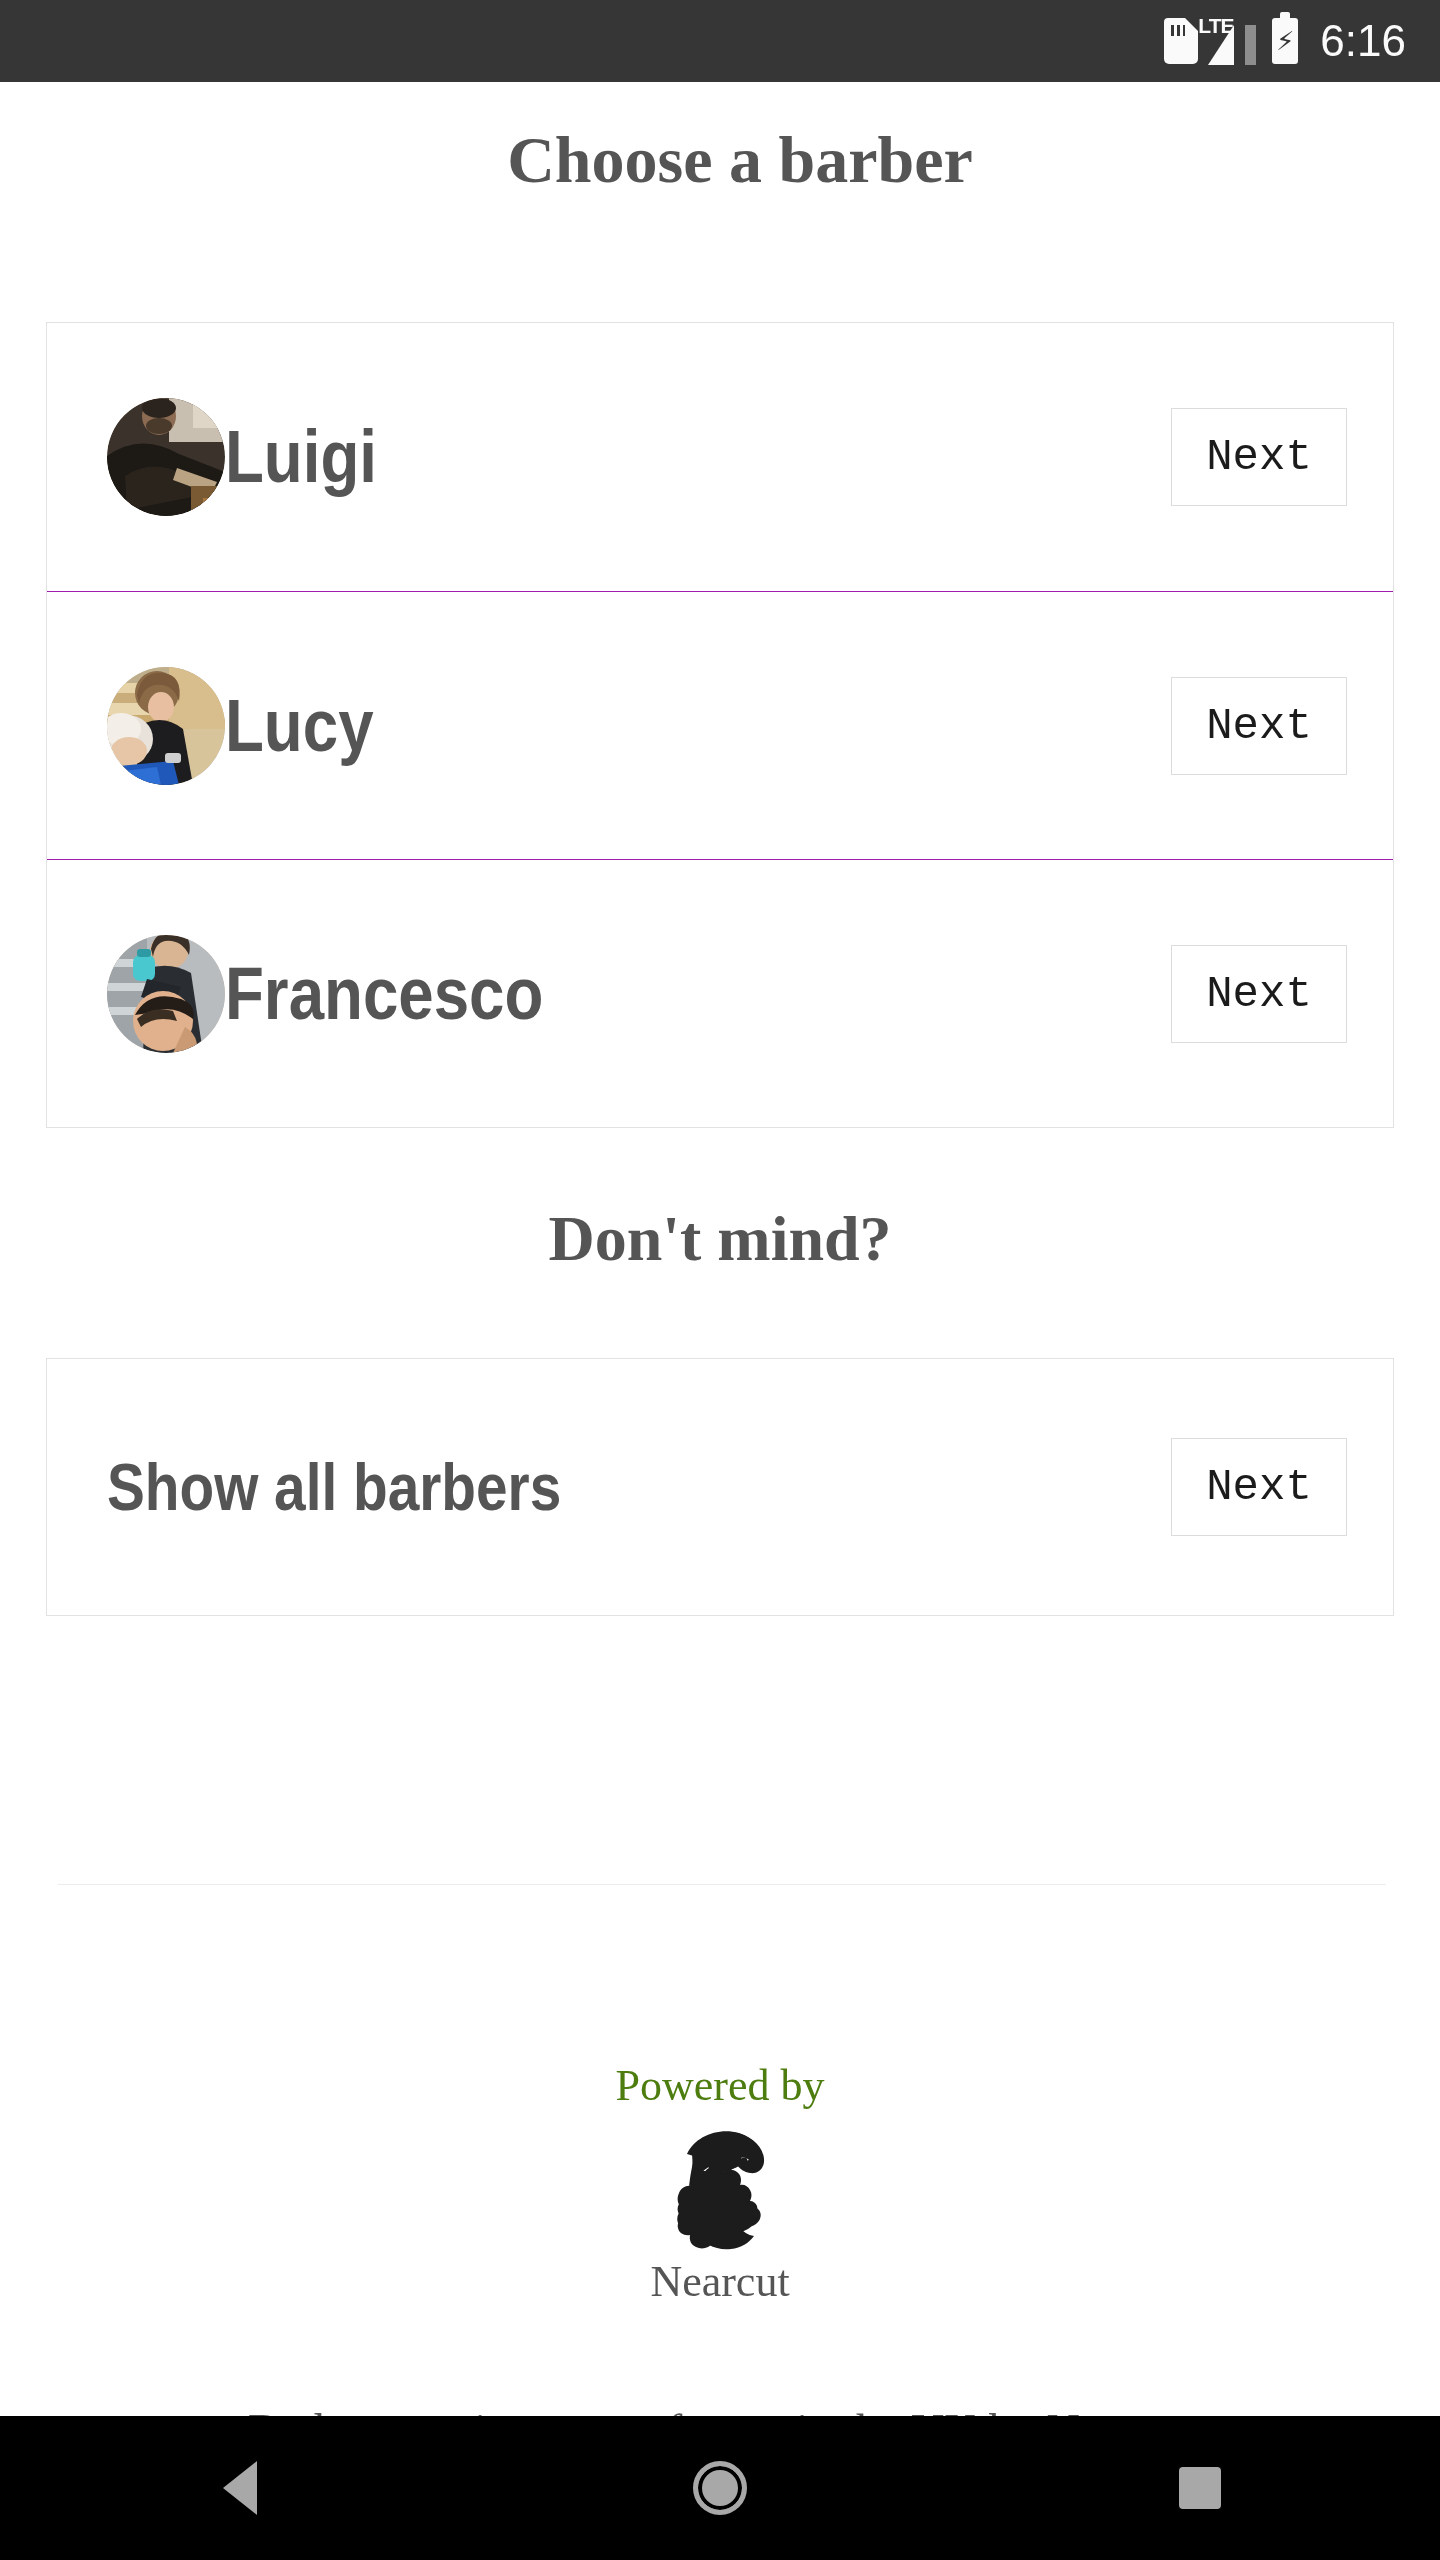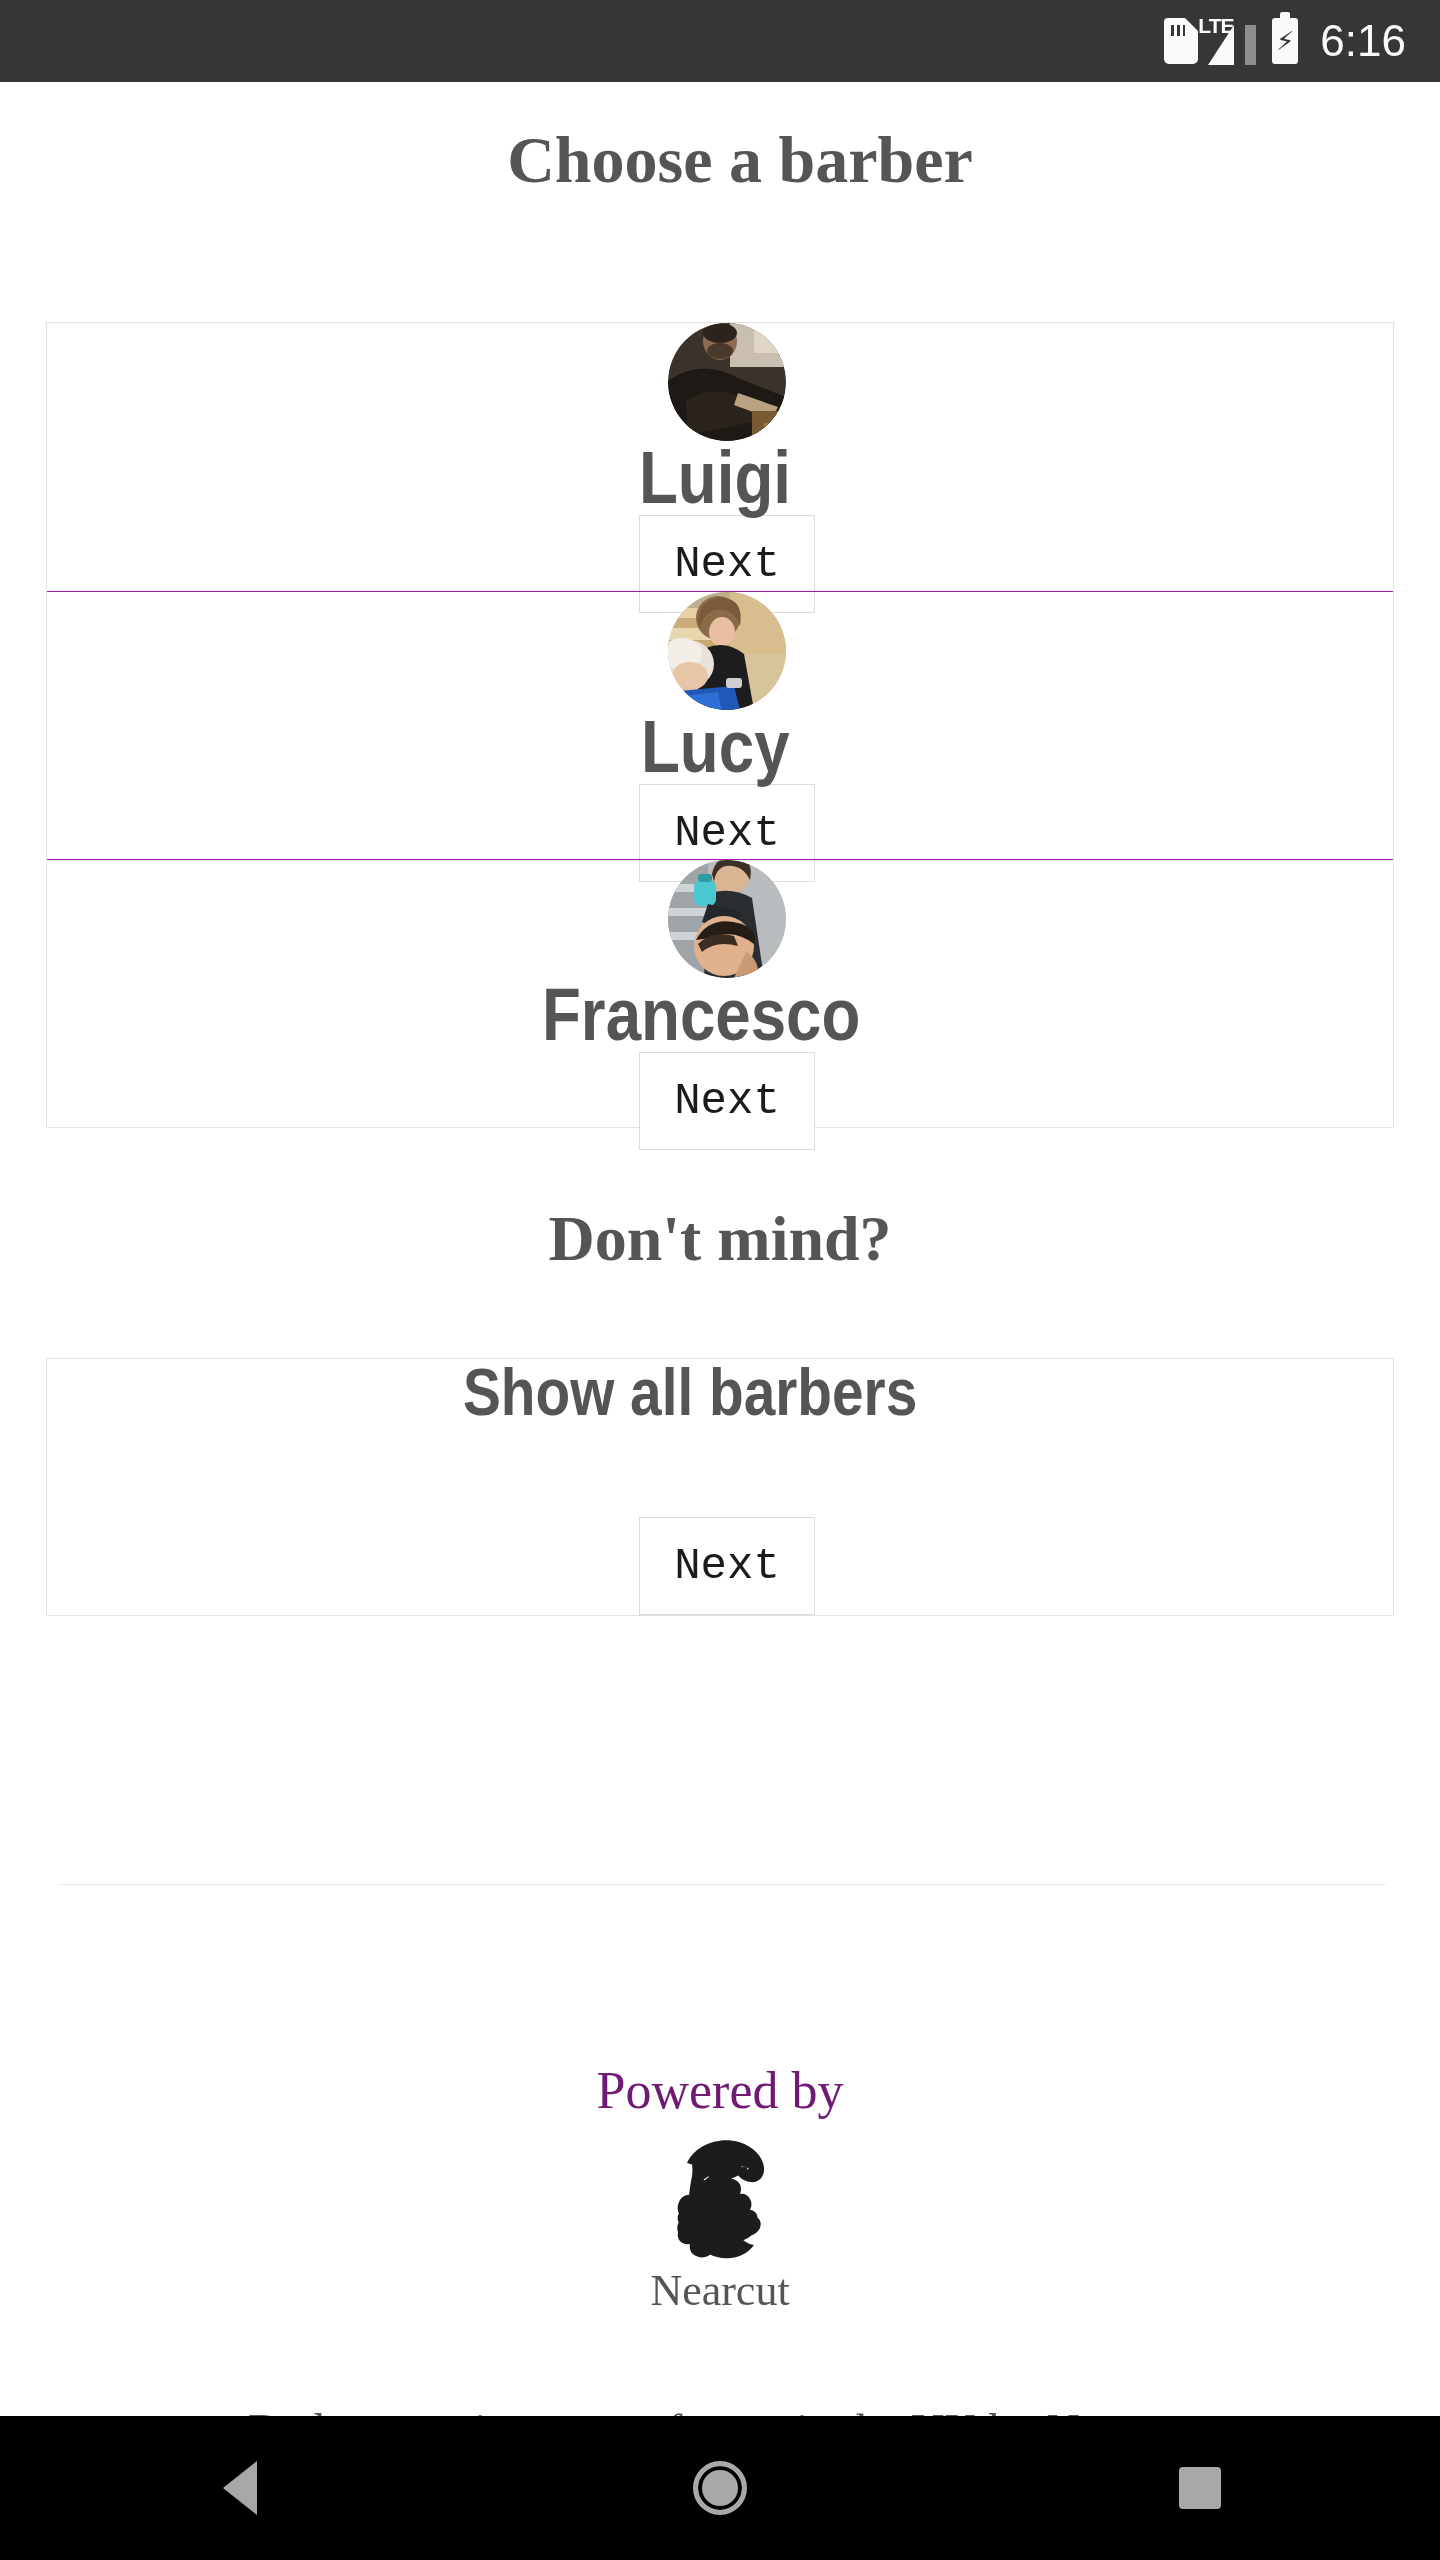--- a/index.html
+++ b/index.html
@@ -153,21 +153,20 @@
 
   .card-barbers { top: 240px; }
   .card-showall { top: 1276px; }
 
   .row {
     position: relative;
     display: flex;
     align-items: center;
     height: 268px;
     padding: 0 46px 0 60px;
-    flex-direction: column;
   }
   .row + .row { border-top: 1px solid #a21caf; }
 
   .row-showall { height: 256px; }
 
   .avatar {
     width: 118px;
     height: 118px;
     border-radius: 50%;
     flex: 0 0 118px;
@@ -241,22 +240,22 @@
   
   .footer {
     position: absolute;
     top: 1980px;
     left: 0;
     width: 1440px;
     text-align: center;
   }
   .powered-by {
     font-family: "Liberation Serif", serif;
-    font-size: 52px;
-    color: #701a75;
+    font-size: 44px;
+    color: #4d7c0f;
     line-height: 1.1;
   }
   .nearcut-logo {
     margin: 14px auto 6px auto;
     width: 150px;
     height: 128px;
   }
   .nearcut-logo svg { display: block; width: 150px; height: 128px; }
   .nearcut-name {
     font-family: "Liberation Serif", serif;

